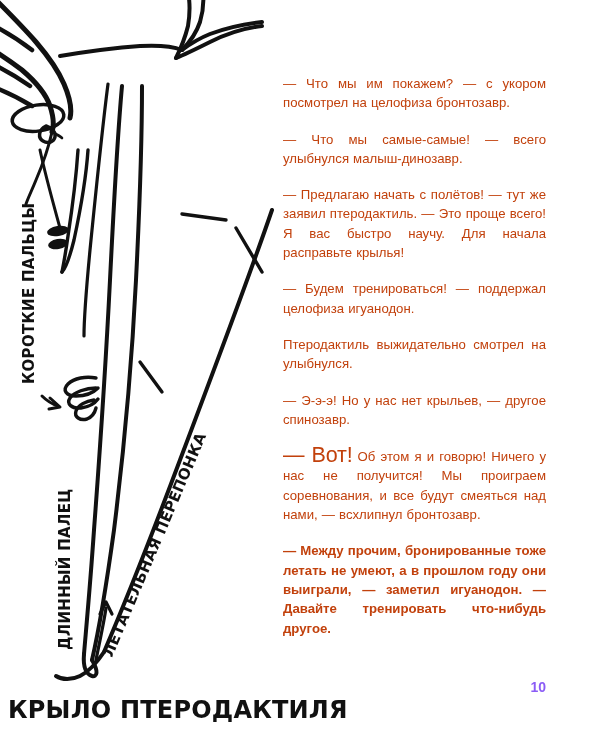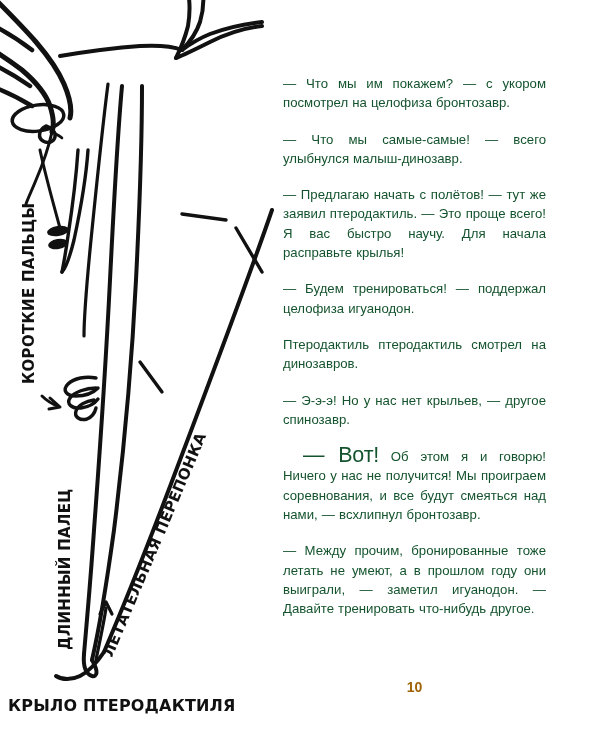--- a/index.html
+++ b/index.html
@@ -38,62 +38,61 @@
   }
 
   
   #figure-caption {
     position: absolute;
     left: 8px;
     top: 696px;
     width: 262px;
     font-family: "DejaVu Sans", sans-serif;
     font-weight: 700;
-    font-size: 16px;
+    font-size: 24px;
     letter-spacing: 0.2px;
     color: #111111;
     white-space: nowrap;
   }
 
   
   #text-column {
     position: absolute;
     left: 283px;
     top: 74px;
     width: 263px;
   }
   .para {
     margin: 0 0 17px 0;
     font-size: 13.2px;
     line-height: 19.3px;
-    color: #14532d;
+    color: #c2410c;
     text-align: justify;
     text-justify: inter-word;
     hyphens: none;
     word-spacing: 0.4px;
   }
-  .para:last-of-type { margin-bottom: 0; }
+  .para:last-of-type { margin-bottom: 0; font-weight: bold; }
 
   .lead-big {
     font-size: 21.5px;
     line-height: 19.3px;
     letter-spacing: -0.2px;
     vertical-align: -1px;
-    margin-left: 20px;
   }
 
   #page-number {
     position: absolute;
     left: 283px;
     top: 679px;
     width: 263px;
-    text-align: center;
+    text-align: right;
     font-size: 14px;
     font-weight: 700;
-    color: #a16207;
+    color: #8b5cf6;
   }
 
   
   .ink {
     fill: none;
     stroke: #111111;
     stroke-linecap: round;
     stroke-linejoin: round;
   }
   .ink-fill { fill: #111111; stroke: none; }
@@ -203,21 +202,21 @@
   <div id="text-column">
 
     <p class="para">— Что мы им покажем? — с укором посмотрел на целофиза бронтозавр.</p>
 
     <p class="para">— Что мы самые-самые! — всего улыбнулся малыш-динозавр.</p>
 
     <p class="para">— Предлагаю начать с полётов! — тут же заявил птеродактиль. — Это проще всего! Я вас быстро научу. Для начала расправьте крылья!</p>
 
     <p class="para">— Будем тренироваться! — поддержал целофиза игуанодон.</p>
 
-    <p class="para">Птеродактиль птеродактиль смотрел на динозавров.</p>
+    <p class="para">Птеродактиль выжидательно смотрел на улыбнулся.</p>
 
     <p class="para">— Э-э-э! Но у нас нет крыльев, — другое спинозавр.</p>
 
     <p class="para"><span class="lead-big">— Вот!</span><span> Об этом я и говорю! Ничего у нас не получится! Мы проиграем соревнования, и все будут смеяться над нами, — всхлипнул бронтозавр.</span></p>
 
     <p class="para">— Между прочим, бронированные тоже летать не умеют, а в прошлом году они выиграли, — заметил игуанодон. — Давайте тренировать что-нибудь другое.</p>
   </div>
 
   <div id="page-number">10</div>
 

